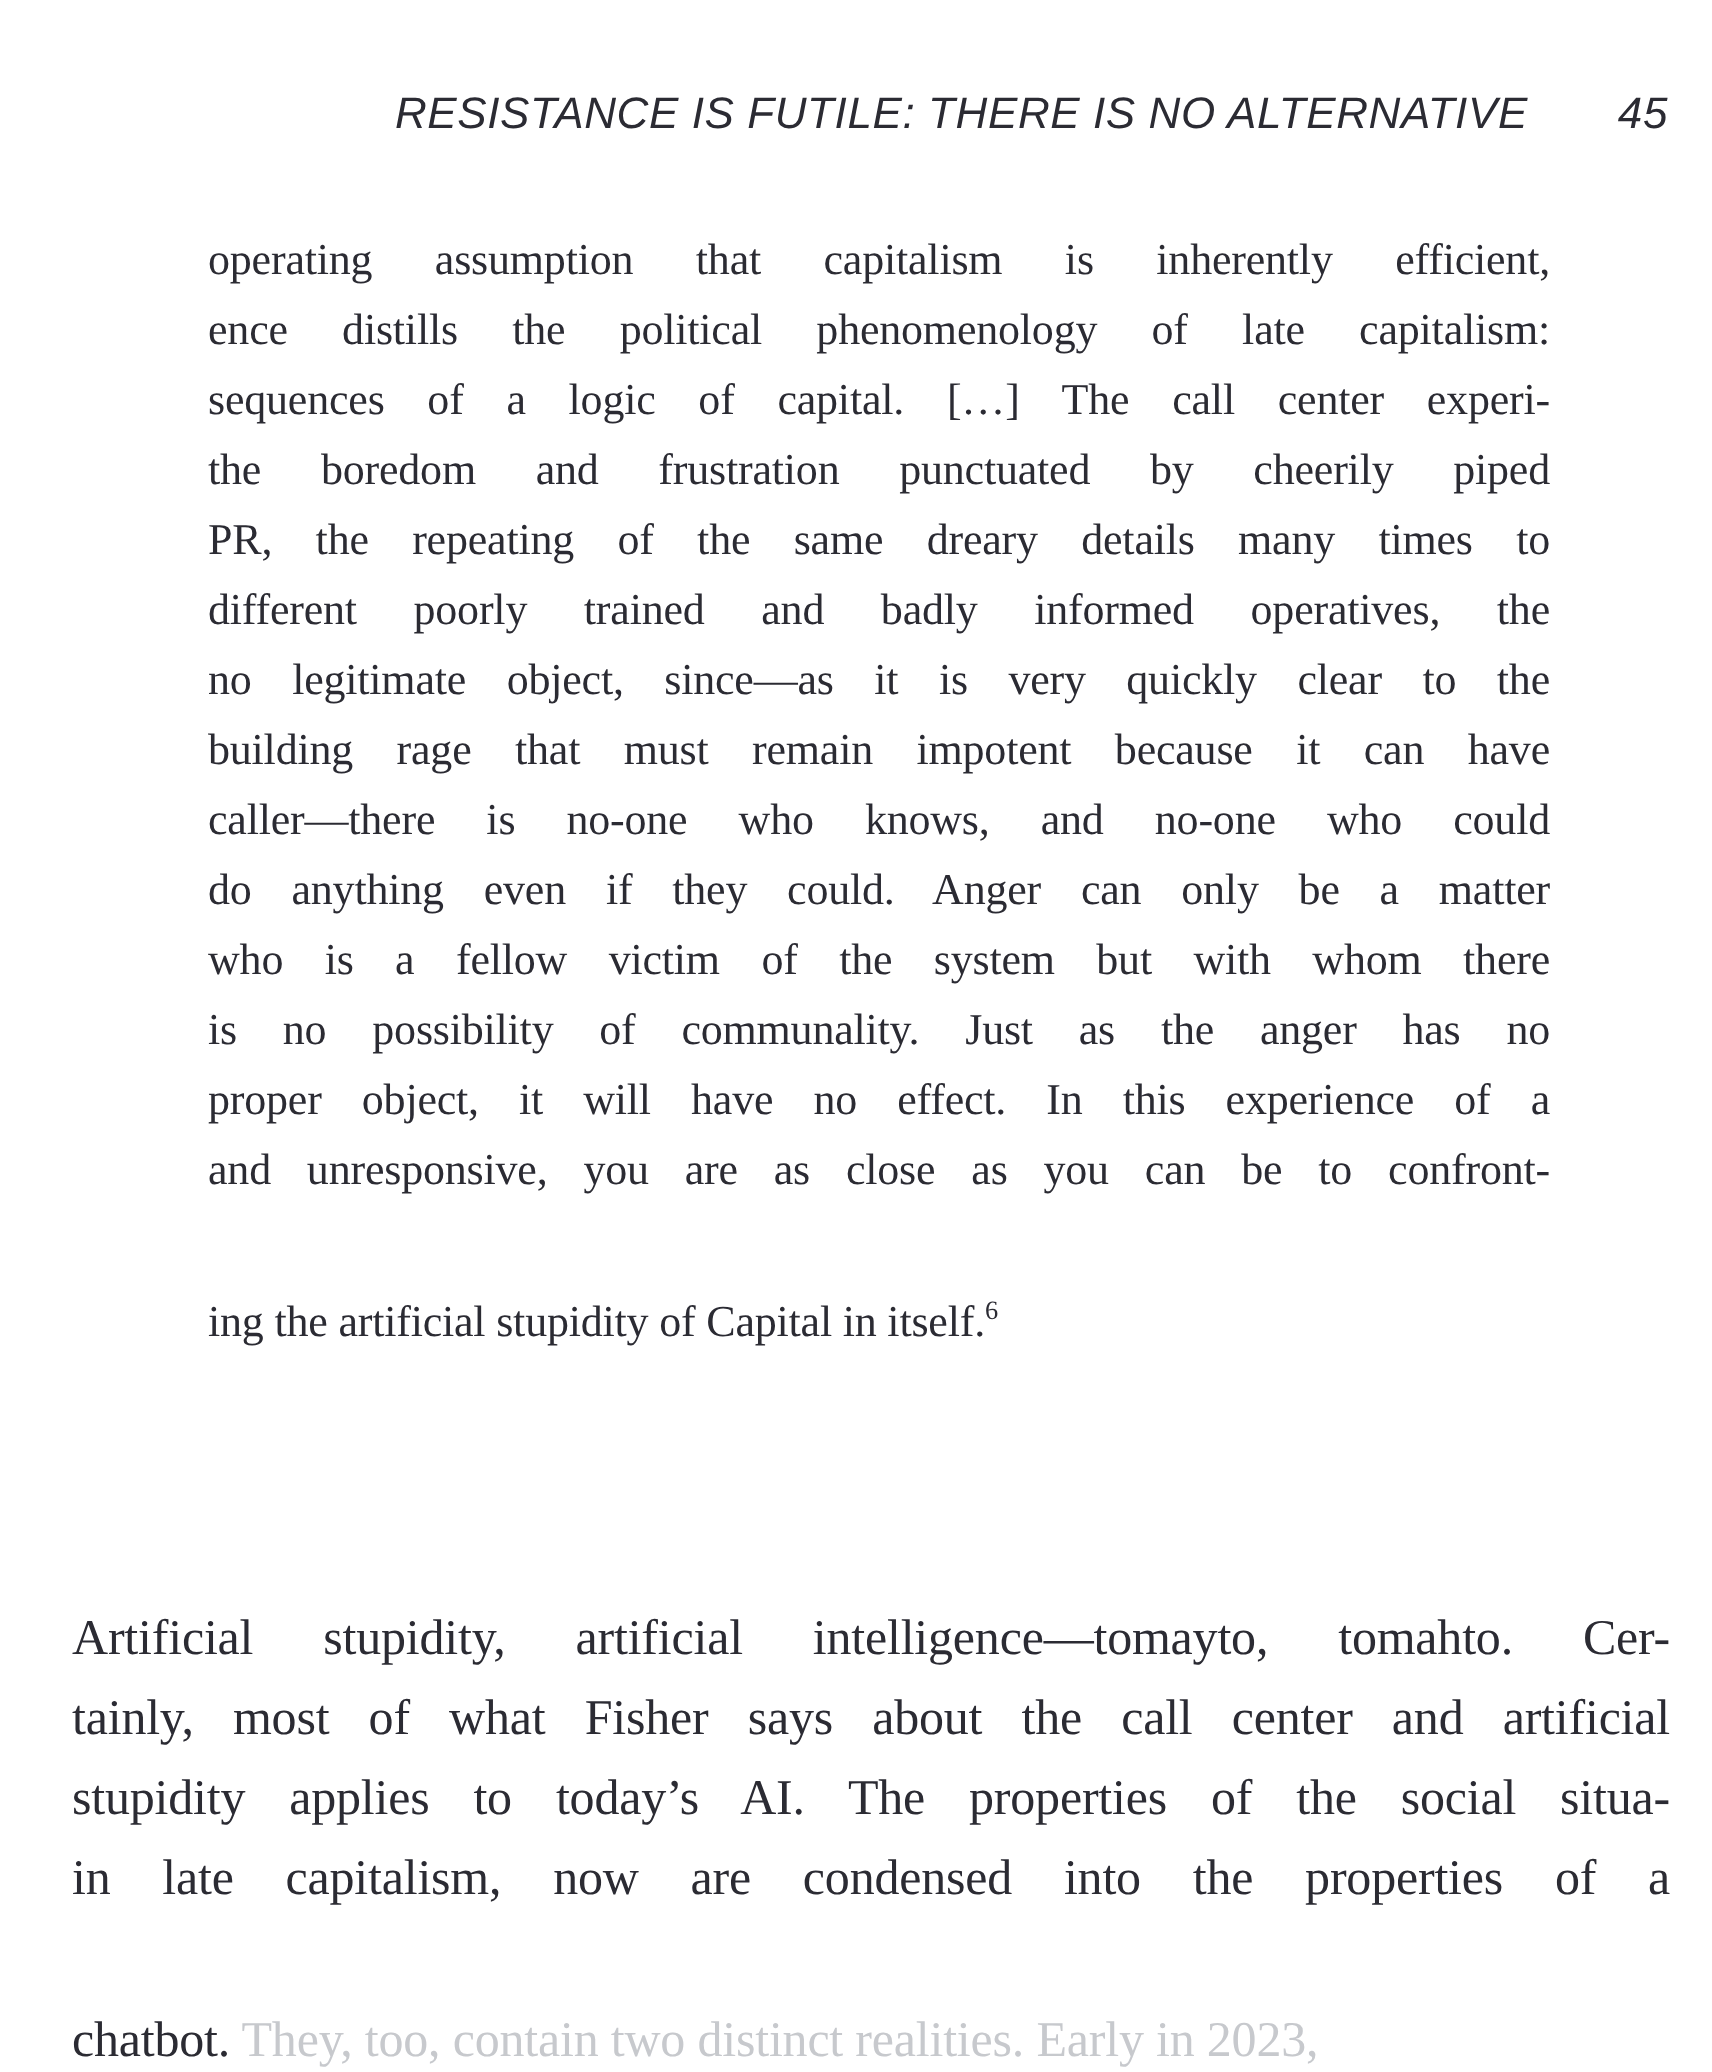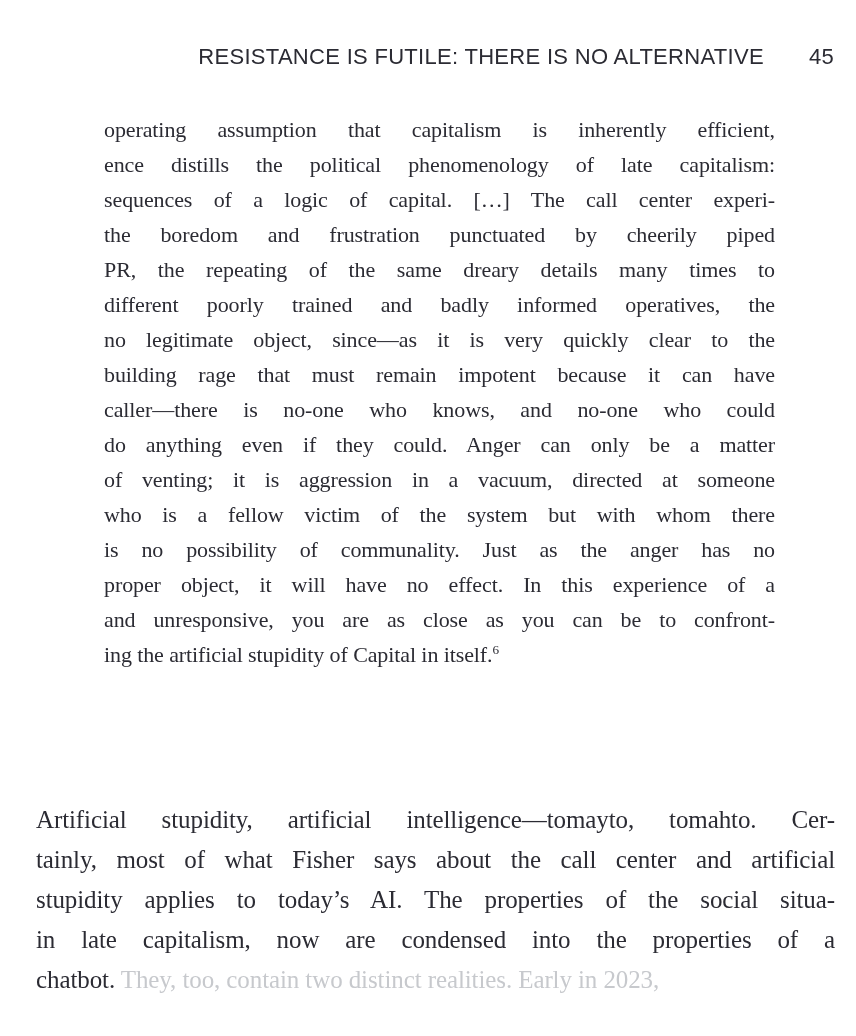--- a/index.html
+++ b/index.html
@@ -18,20 +18,21 @@
   .running-header {
     position: absolute;
     top: 44px;
     left: 0;
     right: 22px;
     display: flex;
     justify-content: flex-end;
     align-items: baseline;
     gap: 45px;
     font-family: "Liberation Sans", sans-serif;
+    font-style: italic;
     font-size: 22px;
     letter-spacing: 0.3px;
     color: #2b2b33;
     white-space: nowrap;
     padding-left: 12px;
   }
   .block-quote {
     position: absolute;
     top: 112px;
     left: 104px;
@@ -52,20 +53,21 @@
     letter-spacing: -0.1px;
   }
   .jline {
     text-align: justify;
     text-align-last: justify;
     white-space: normal;
   }
   .jline.last {
     text-align: left;
     text-align-last: left;
+    margin-top: 41px;
   }
   sup.footnote {
     font-size: 0.6em;
     vertical-align: super;
     line-height: 0;
   }
   .faded {
     color: #c7c9cd;
   }
 </style>
@@ -83,21 +85,20 @@
     <div class="jline">operating assumption that capitalism is inherently efficient,</div>
     <div class="jline">ence distills the political phenomenology of late capitalism:</div>
     <div class="jline">sequences of a logic of capital. […] The call center experi-</div>
     <div class="jline">the boredom and frustration punctuated by cheerily piped</div>
     <div class="jline">PR, the repeating of the same dreary details many times to</div>
     <div class="jline">different poorly trained and badly informed operatives, the</div>
     <div class="jline">no legitimate object, since—as it is very quickly clear to the</div>
     <div class="jline">building rage that must remain impotent because it can have</div>
     <div class="jline">caller—there is no-one who knows, and no-one who could</div>
     <div class="jline">do anything even if they could. Anger can only be a matter</div>
-    <div class="jline">of venting; it is aggression in a vacuum, directed at someone</div>
     <div class="jline">who is a fellow victim of the system but with whom there</div>
     <div class="jline">is no possibility of communality. Just as the anger has no</div>
     <div class="jline">proper object, it will have no effect. In this experience of a</div>
     <div class="jline">and unresponsive, you are as close as you can be to confront-</div>
     <div class="jline last"><span>ing the artificial stupidity of Capital in itself.</span><sup class="footnote">6</sup></div>
   </div>
 
   <div class="body-paragraph">
     <div class="jline">Artificial stupidity, artificial intelligence—tomayto, tomahto. Cer-</div>
     <div class="jline">tainly, most of what Fisher says about the call center and artificial</div>

